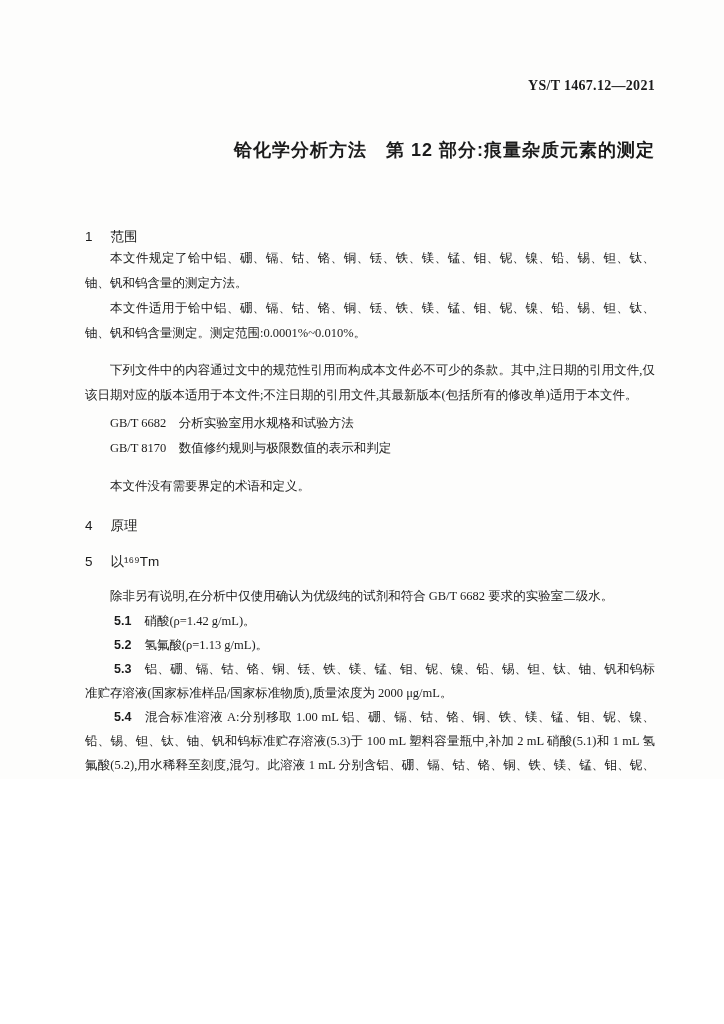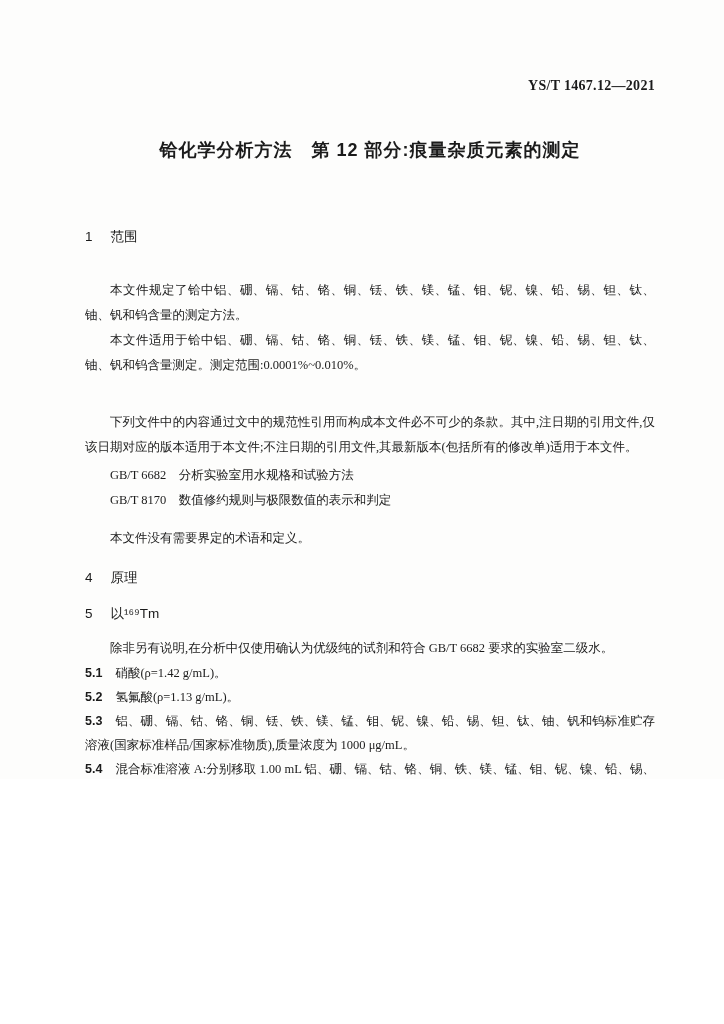--- a/index.html
+++ b/index.html
@@ -19,21 +19,21 @@
   .std-number{
     text-align:right;
     font-family:"Liberation Serif","DejaVu Serif",serif;
     font-weight:bold;
     font-size:14px;
     line-height:16px;
     letter-spacing:.3px;
   }
   .doc-title{
     margin:44px 0 0 0;
-    text-align:center;
+    text-align:right;
     font-family:"Liberation Sans","DejaVu Sans",sans-serif;
     font-weight:bold;
     font-size:18px;
     line-height:24px;
     letter-spacing:1px;
   }
   section{margin:0;}
   .sec{margin-top:12px;}
   .sec-scope{margin-top:66px;}
   .sec-terms{margin-top:8px;}
@@ -46,41 +46,42 @@
     font-size:13.5px;
     line-height:18px;
   }
   .sec-num{display:inline-block;margin-right:18px;}
   .body{
     margin:0;
     font-size:12.5px;
     line-height:25px;
     text-align:justify;
   }
-  .first-p{margin-top:32px;}
+  .first-p{margin-top:0;}
   .first-p-sm{margin-top:13px;}
   .indent{text-indent:2em;}
   .ref{
     margin:0;
     padding-left:2em;
     font-size:12.5px;
     line-height:25px;
   }
   .ref-block{margin-top:3px;}
   .item{
     margin:0;
     line-height:24px;
     text-align:justify;
   }
   .item-num{
     font-family:"Liberation Sans","DejaVu Sans",sans-serif;
     font-weight:bold;
     font-style:normal;
     display:inline-block;
     margin-right:13px;
+    margin-left:29px;
   }
   .page-num{
     position:absolute;
     top:953px;right:69px;
     font-size:13px;
     line-height:16px;
   }
   .watermark{
     position:absolute;
     top:986px;left:255px;
@@ -119,19 +120,19 @@
 
   <section class="sec sec-principle">
     <h2 class="sec-h"><span class="sec-num">4</span><span>原理</span></h2>
   </section>
 
   <section class="sec sec-reagents">
     <h2 class="sec-h"><span class="sec-num">5</span><span>以¹⁶⁹Tm</span></h2>
     <p class="body indent first-p-sm">除非另有说明,在分析中仅使用确认为优级纯的试剂和符合 GB/T 6682 要求的实验室二级水。</p>
     <p class="body item"><i class="item-num">5.1</i><span>硝酸(ρ=1.42 g/mL)。</span></p>
     <p class="body item"><i class="item-num">5.2</i><span>氢氟酸(ρ=1.13 g/mL)。</span></p>
-    <p class="body item"><i class="item-num">5.3</i><span>铝、硼、镉、钴、铬、铜、铥、铁、镁、锰、钼、铌、镍、铅、锡、钽、钛、铀、钒和钨标准贮存溶液(国家标准样品/国家标准物质),质量浓度为 1000 μg/mL。</span></p>
+    <p class="body item"><i class="item-num">5.3</i><span>铝、硼、镉、钴、铬、铜、铥、铁、镁、锰、钼、铌、镍、铅、锡、钽、钛、铀、钒和钨标准贮存溶液(国家标准样品/国家标准物质),质量浓度为 2000 μg/mL。</span></p>
     <p class="body item"><i class="item-num">5.4</i><span>混合标准溶液 A:分别移取 1.00 mL 铝、硼、镉、钴、铬、铜、铁、镁、锰、钼、铌、镍、铅、锡、钽、钛、铀、钒和钨标准贮存溶液(5.3)于 100 mL 塑料容量瓶中,补加 2 mL 硝酸(5.1)和 1 mL 氢氟酸(5.2),用水稀释至刻度,混匀。此溶液 1 mL 分别含铝、硼、镉、钴、铬、铜、铁、镁、锰、钼、铌、镍、铅、锡、钽、钛、铀、钒和钨各 10 μg。</span></p>
   </section>
 
   <div class="page-num">1</div>
 
 </div>
 
 </body></html>

